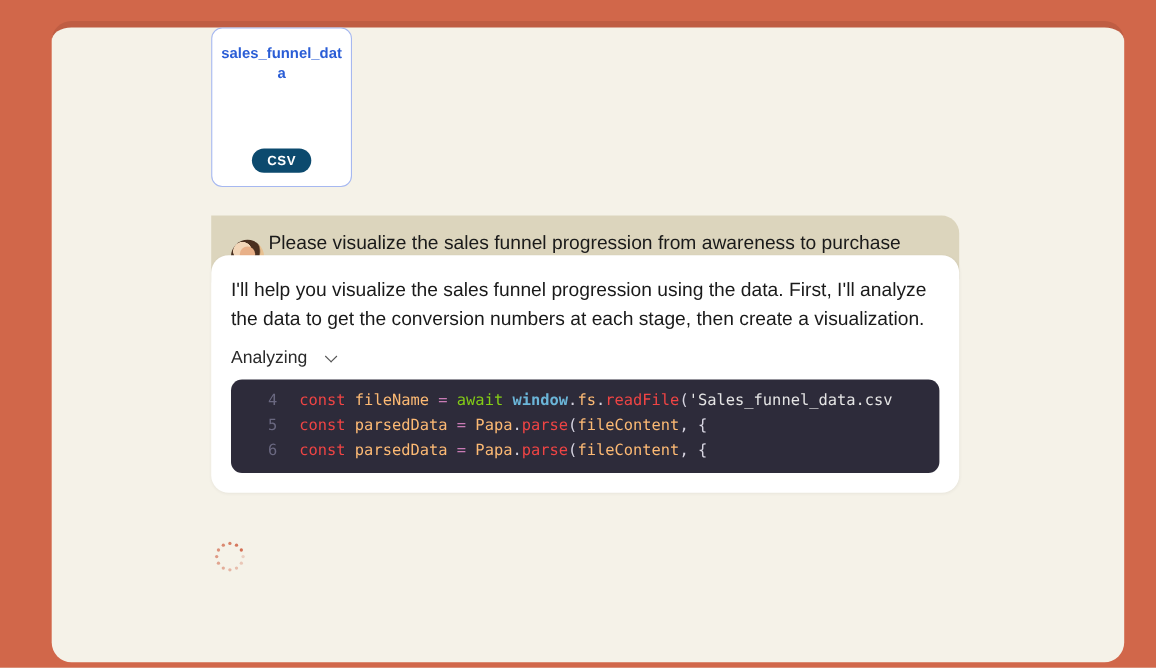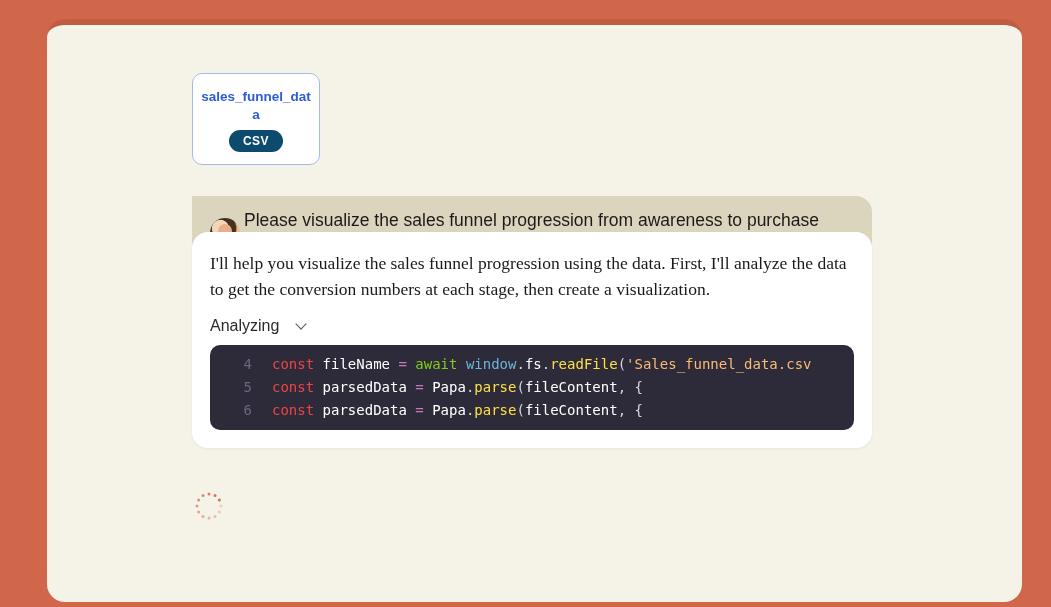--- a/index.html
+++ b/index.html
@@ -20,30 +20,29 @@
       background: #f5f2e8;
       border-radius: 18px;
       border-top: 6px solid #bf5d43;
       padding: 0;
     }
     .attachment-card {
       position: absolute;
       top: 0;
       left: 145px;
       width: 128px;
-      height: 92px;
+      height: 145px;
       background: #fff;
       border: 1.5px solid #a6b8f0;
       border-radius: 10px;
       display: flex;
       flex-direction: column;
       align-items: center;
       justify-content: space-between;
       padding: 14px 8px 12px 8px;
-      margin-top: 48px;
     }
     .attachment-title {
       font-size: 13.5px;
       font-weight: 700;
       color: #2a5dd6;
       text-align: center;
       line-height: 1.3;
       word-break: break-all;
     }
     .attachment-badge {
@@ -97,21 +96,21 @@
       right: 150px;
       background: #fff;
       border-radius: 16px;
       padding: 18px 18px 18px 18px;
       box-shadow: 0 1px 3px rgba(0,0,0,0.05);
     }
     .assistant-text {
       font-size: 17.5px;
       color: #1a1a1a;
       line-height: 1.5;
-      font-family: Liberation Serif, serif;
+      font-family: Liberation Sans, sans-serif;
       margin-bottom: 14px;
     }
     .analyzing-row {
       display: flex;
       align-items: center;
       gap: 18px;
       margin-bottom: 10px;
       color: #2a2a2a;
       font-size: 16px;
     }
@@ -139,28 +138,28 @@
       white-space: pre;
     }
     .gutter {
       color: #6a6880;
       width: 28px;
       text-align: right;
       flex-shrink: 0;
       margin-right: 20px;
     }
     .tok-kw { color: #ef4444; }
-    .tok-var { color: #ffffff; }
+    .tok-var { color: #fdba74; }
     .tok-op { color: #c97bb5; }
-    .tok-fn { color: #6bb5d8; }
+    .tok-fn { color: #6bb5d8; font-weight: bold; }
     .tok-await { color: #84cc16; }
     .tok-dot { color: #d6d4e0; }
-    .tok-meth { color: #fde047; }
+    .tok-meth { color: #ef4444; }
     .tok-paren { color: #d6d4e0; }
-    .tok-str { color: #fdba74; }
+    .tok-str { color: #e5e5e5; }
     .tok-brace { color: #d6d4e0; }
     .spinner {
       position: absolute;
       top: 467px;
       left: 148px;
       width: 28px;
       height: 28px;
     }
     .spinner-dot {
       position: absolute;

